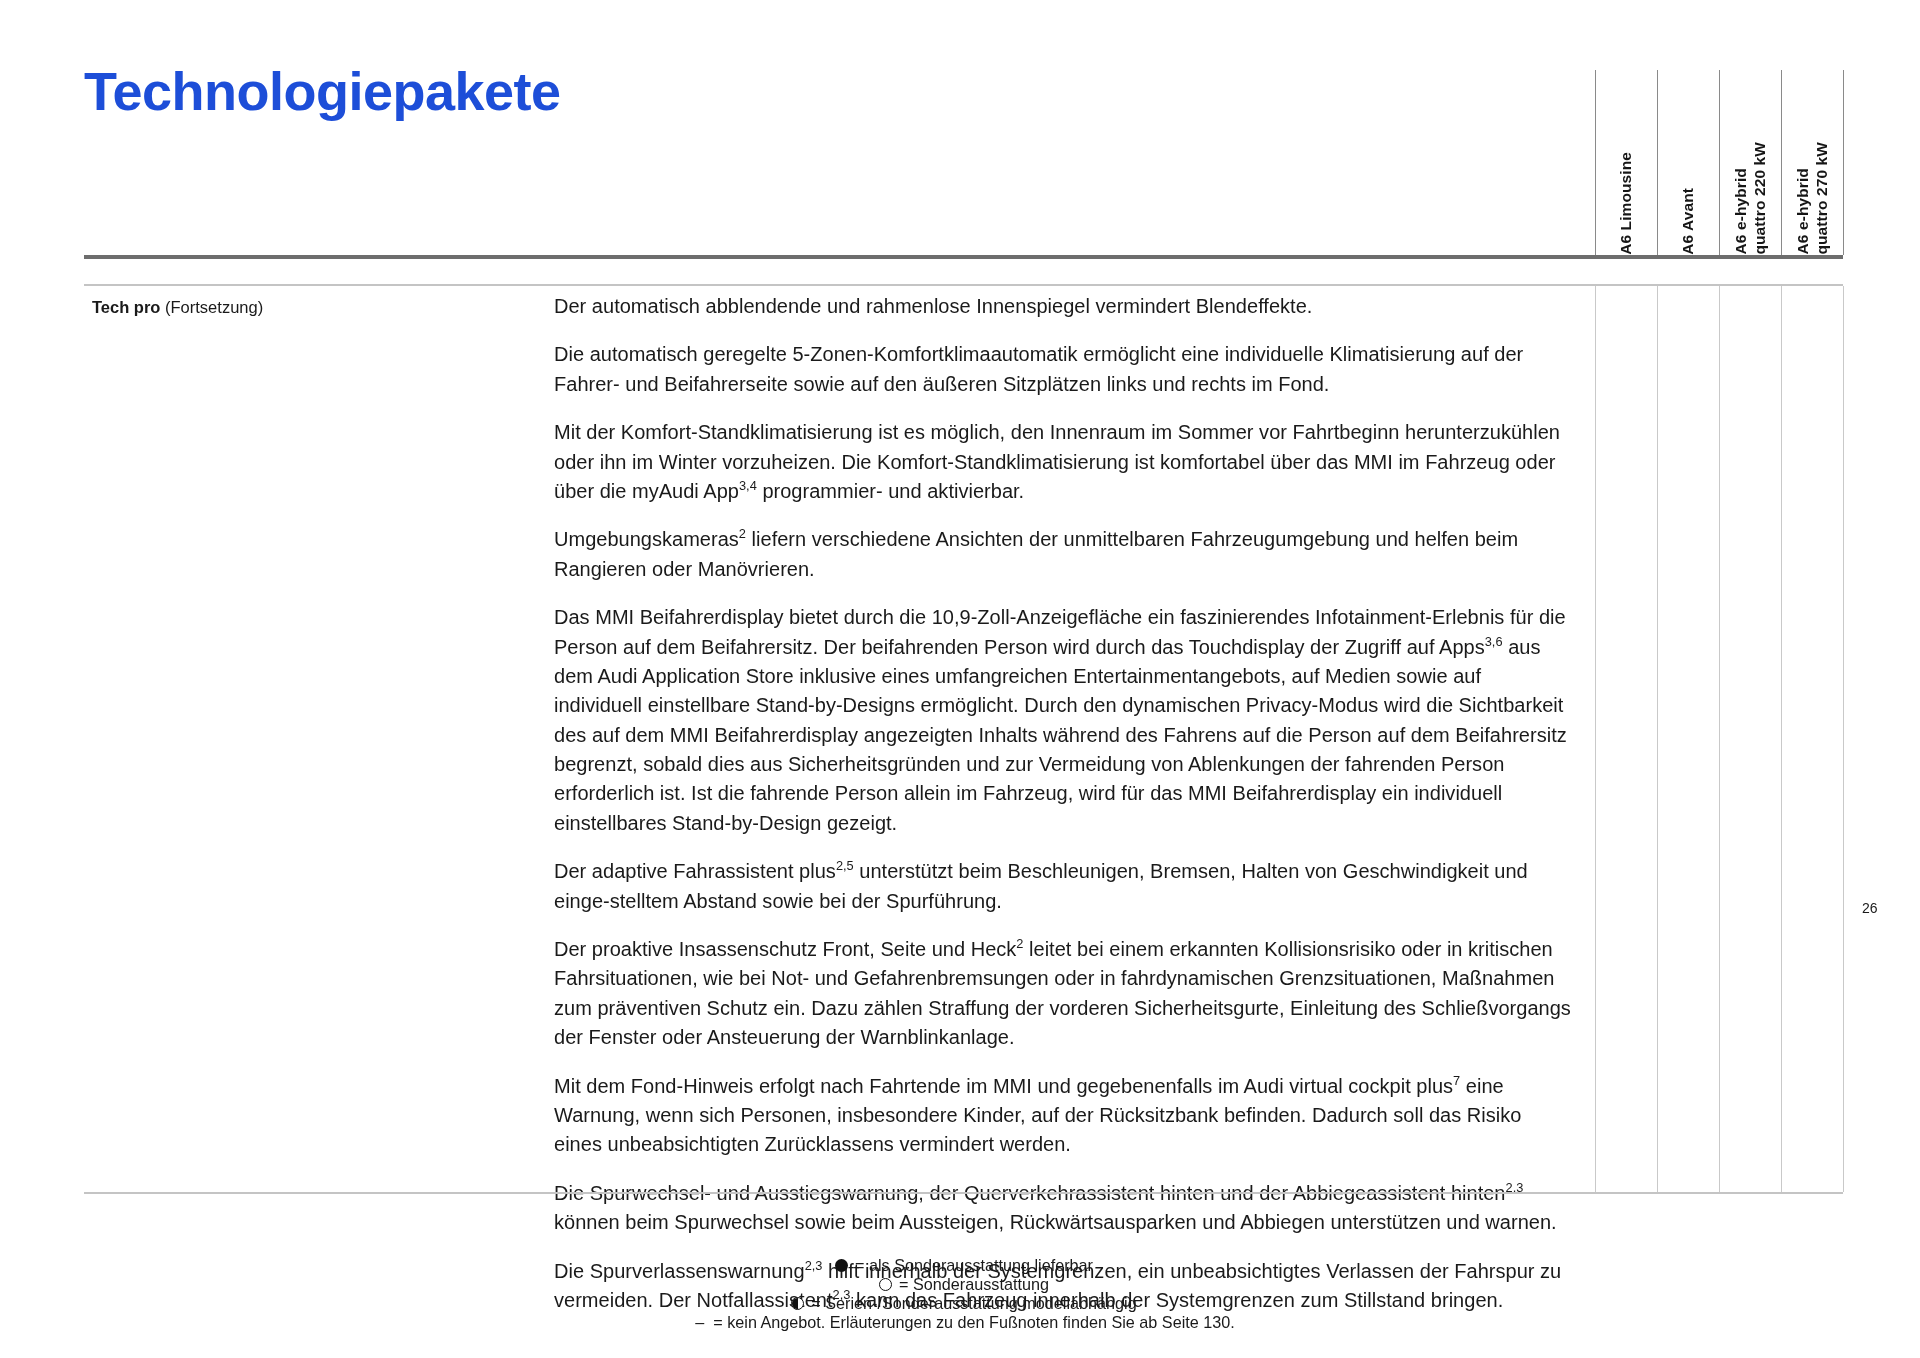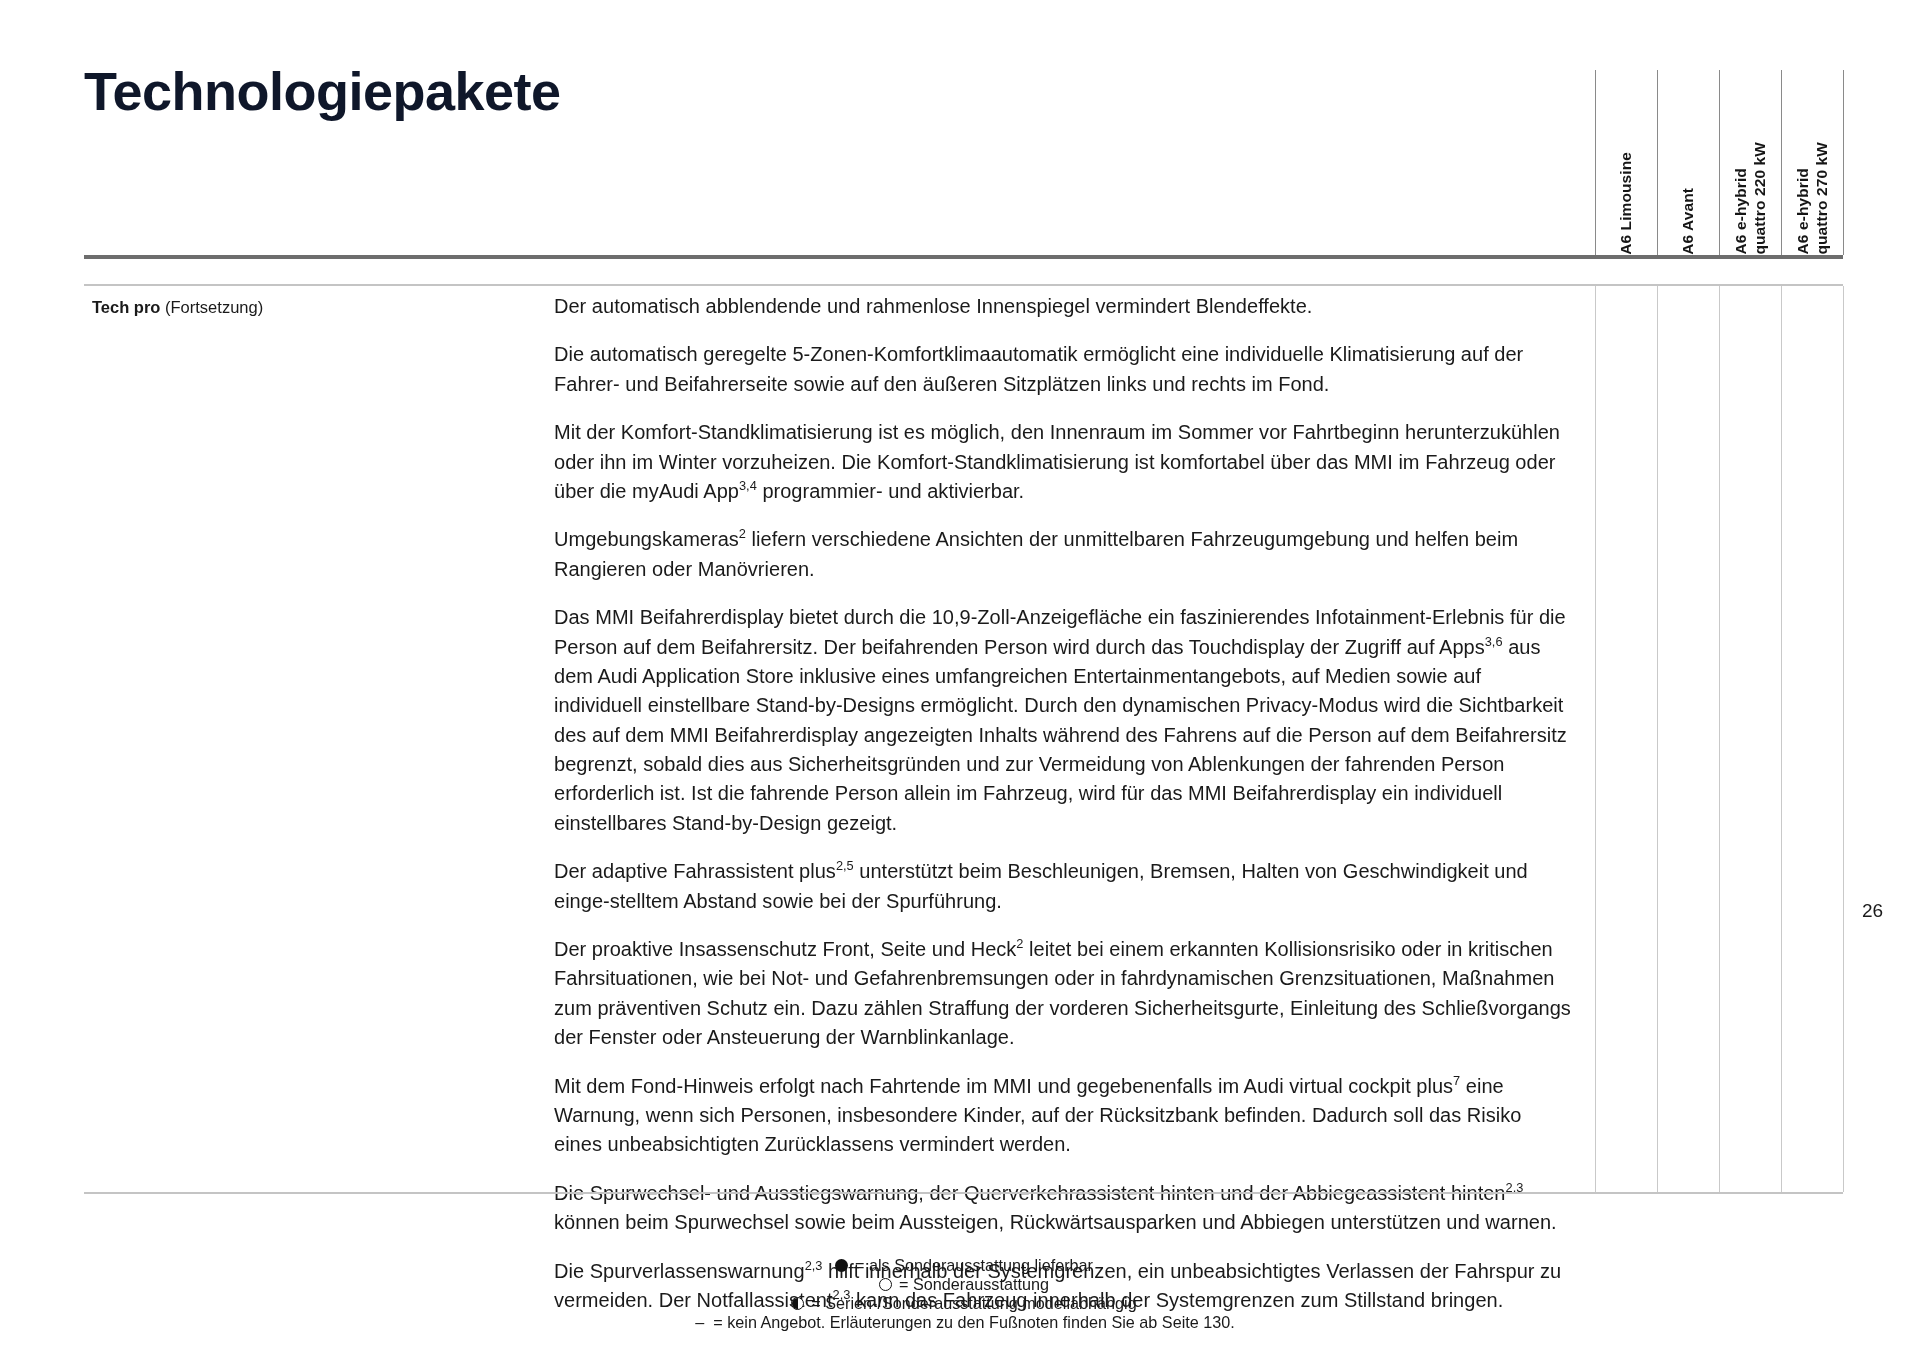--- a/index.html
+++ b/index.html
@@ -34,21 +34,21 @@
     height: 258px;
   }
 
   .page-title {
     position: absolute;
     left: 84px;
     top: 60px;
     font-size: 54px;
     font-weight: bold;
     letter-spacing: -0.5px;
-    color: #0f172a;
+    color: #1d4ed8;
     font-family: "Liberation Sans", sans-serif;
     white-space: nowrap;
   }
 
   
   .col-headers {
     position: absolute;
     left: 1595px;
     top: 70px;
     width: 250px;
@@ -175,21 +175,21 @@
     width: 0;
     height: 906px;
     border-left: 1.5px solid #c9c9c9;
   }
 
   
   .page-number {
     position: absolute;
     left: 1862px;
     top: 900px;
-    font-size: 19px;
+    font-size: 14px;
     color: #1a1a1a;
   }
 
   
   .footer {
     position: absolute;
     left: 84px;
     top: 1256px;
     width: 1760px;
     font-size: 16.2px;

